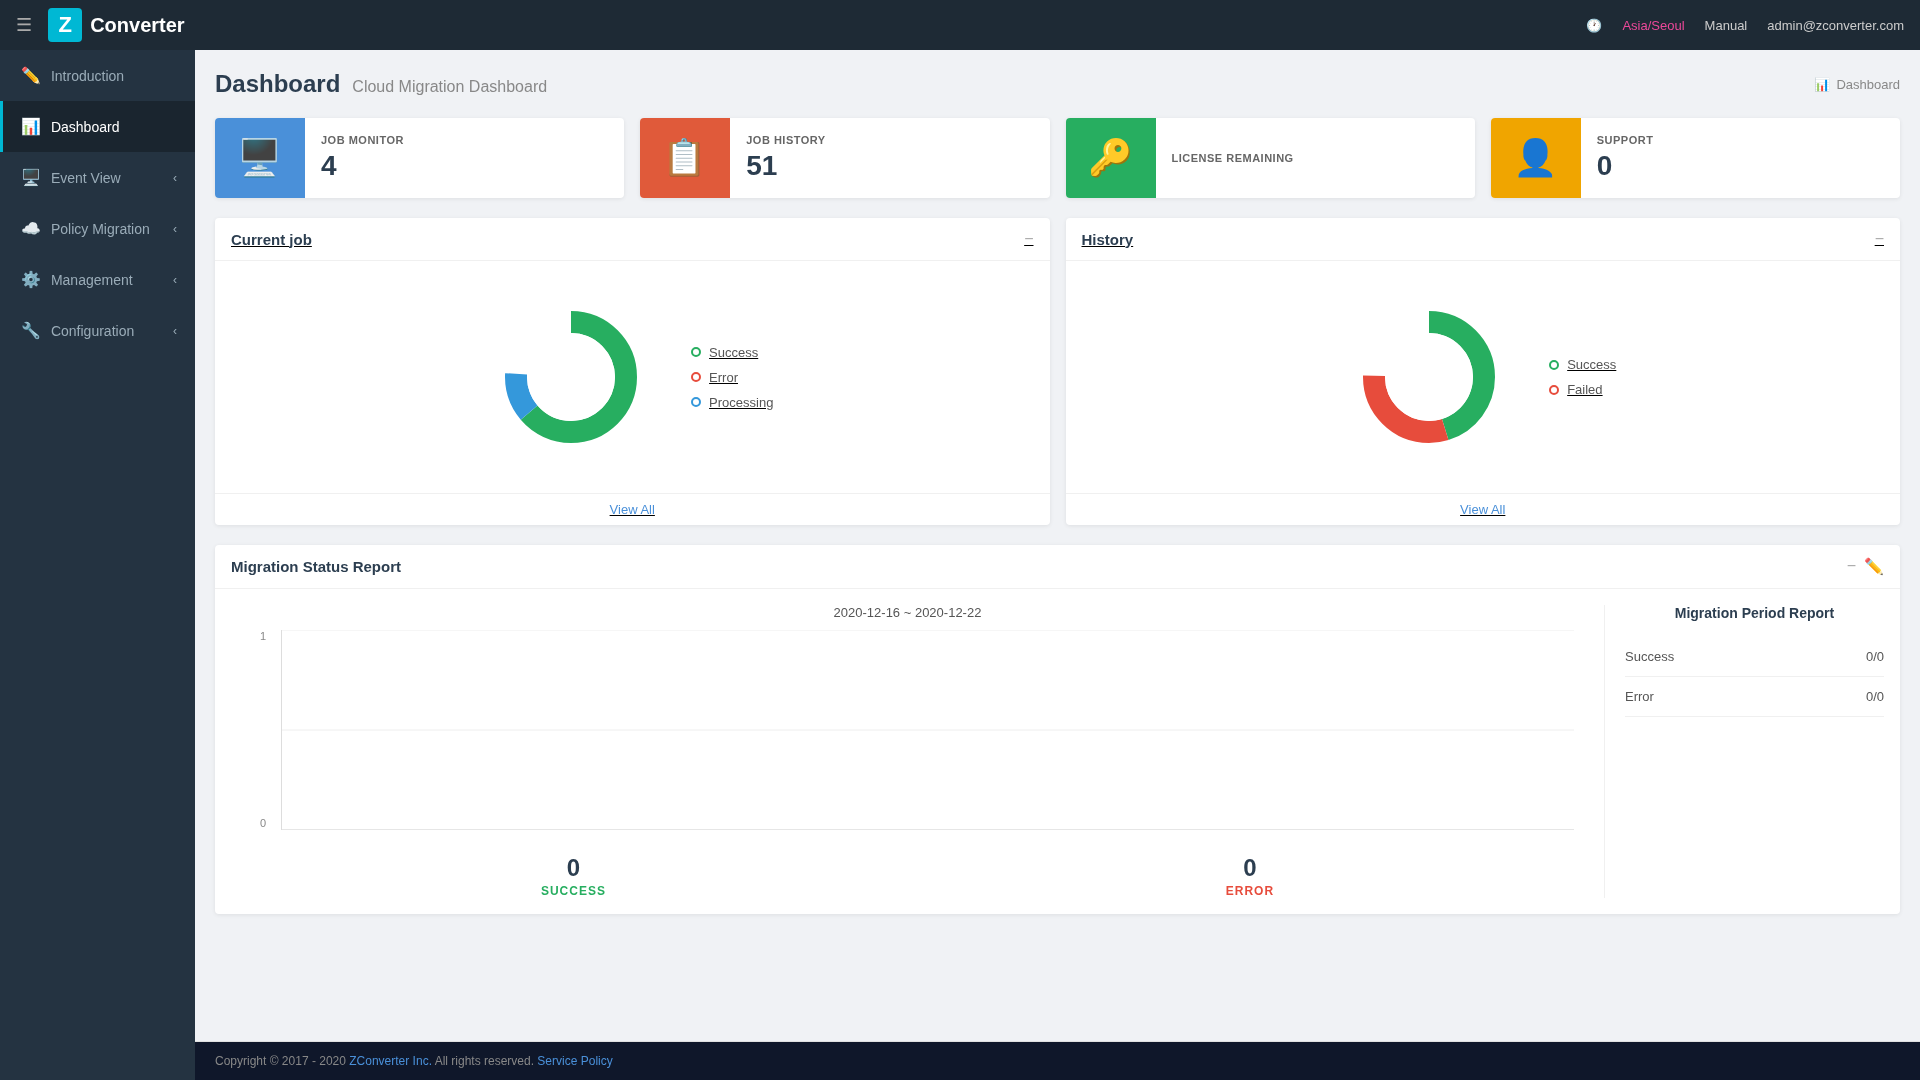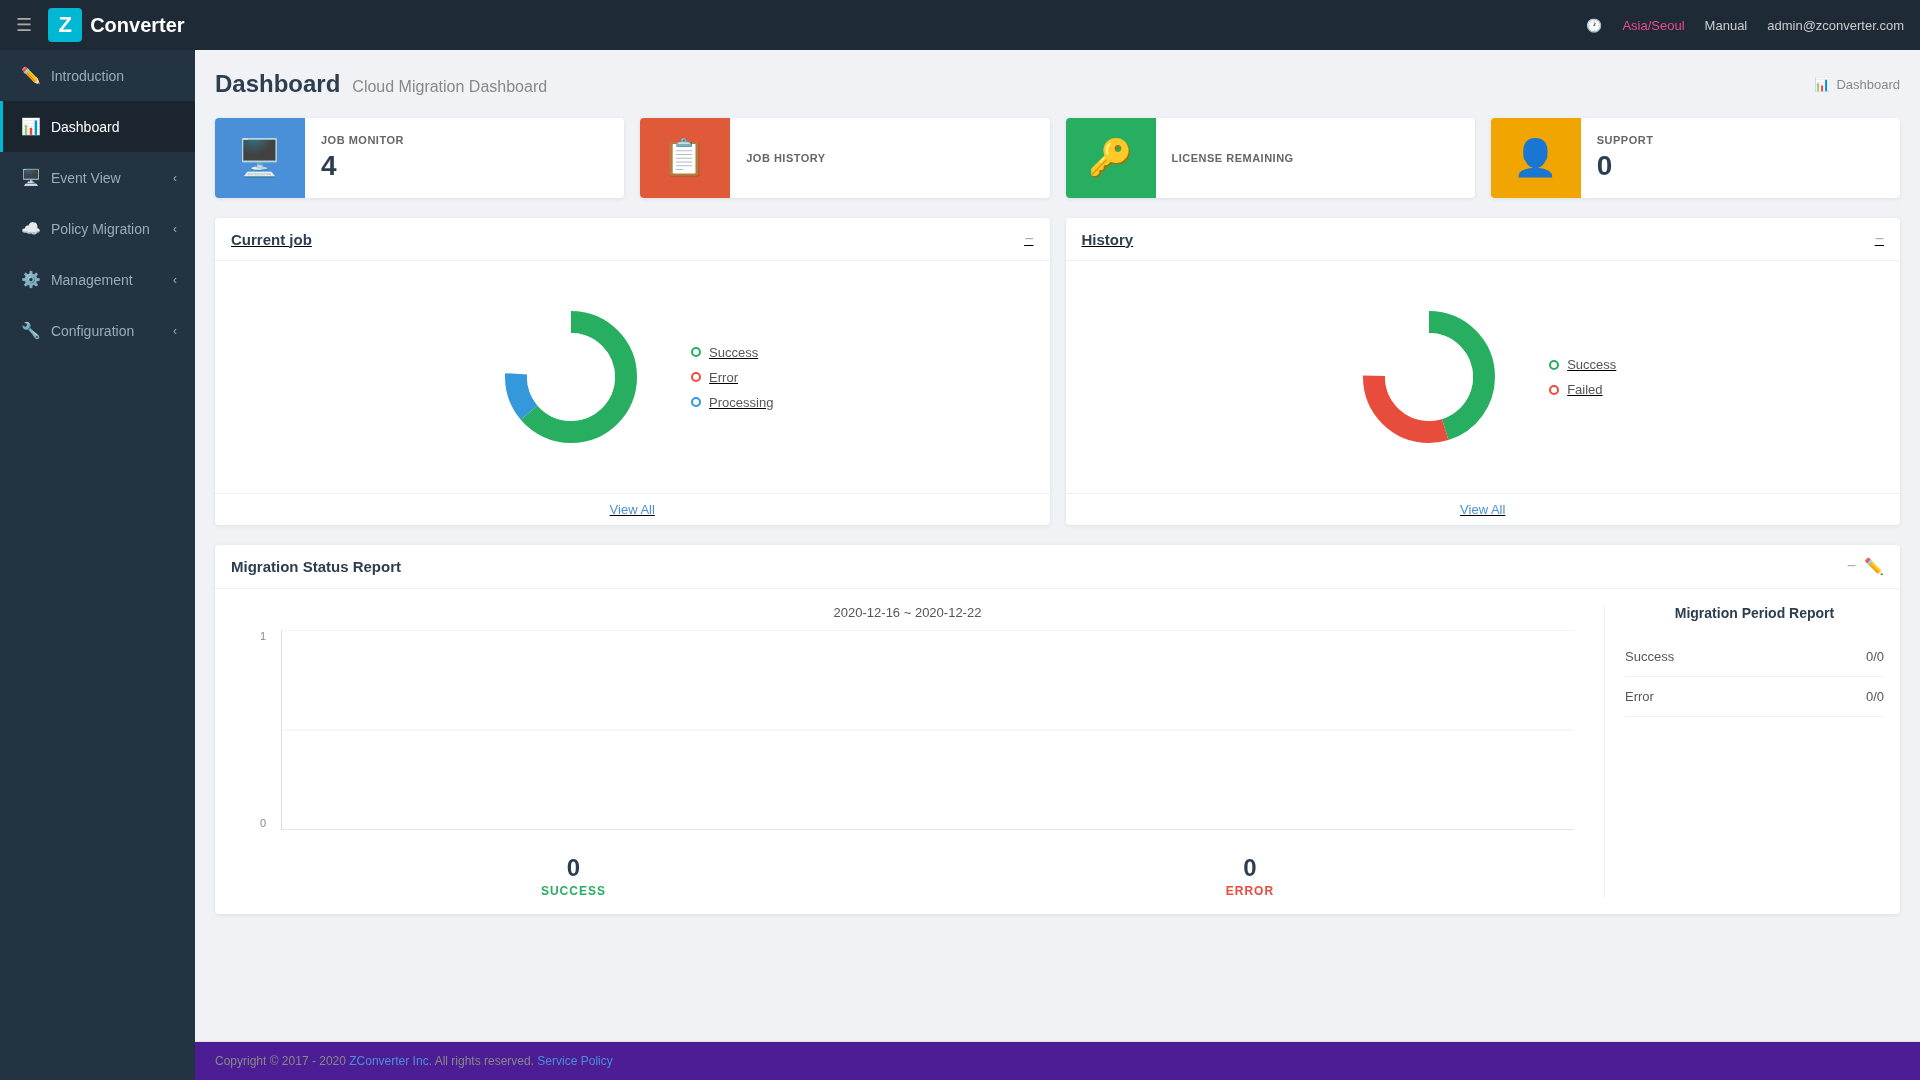--- a/index.html
+++ b/index.html
@@ -363,21 +363,21 @@
       font-size: 13px;
       color: #555;
     }
     .report-stat-value {
       font-size: 13px;
       color: #555;
     }
 
     
     footer {
-      background: #4c1d95;
+      background: #0f172a;
       border-top: 1px solid #e0e0e0;
       padding: 12px 20px;
       text-align: left;
       font-size: 12px;
       color: #888;
       margin-left: 195px;
     }
     footer a { color: #4a90d9; text-decoration: none; }
   </style>
 </head>
@@ -447,20 +447,21 @@
         <div class="stat-card-icon blue">🖥️</div>
         <div class="stat-card-body">
           <div class="stat-card-label">JOB MONITOR</div>
           <div class="stat-card-value">4</div>
         </div>
       </div>
       <div class="stat-card">
         <div class="stat-card-icon red">📋</div>
         <div class="stat-card-body">
           <div class="stat-card-label">JOB HISTORY</div>
+          <div class="stat-card-value">51</div>
         </div>
       </div>
       <div class="stat-card">
         <div class="stat-card-icon green">🔑</div>
         <div class="stat-card-body">
           <div class="stat-card-label">LICENSE REMAINING</div>
         </div>
       </div>
       <div class="stat-card">
         <div class="stat-card-icon orange">👤</div>

